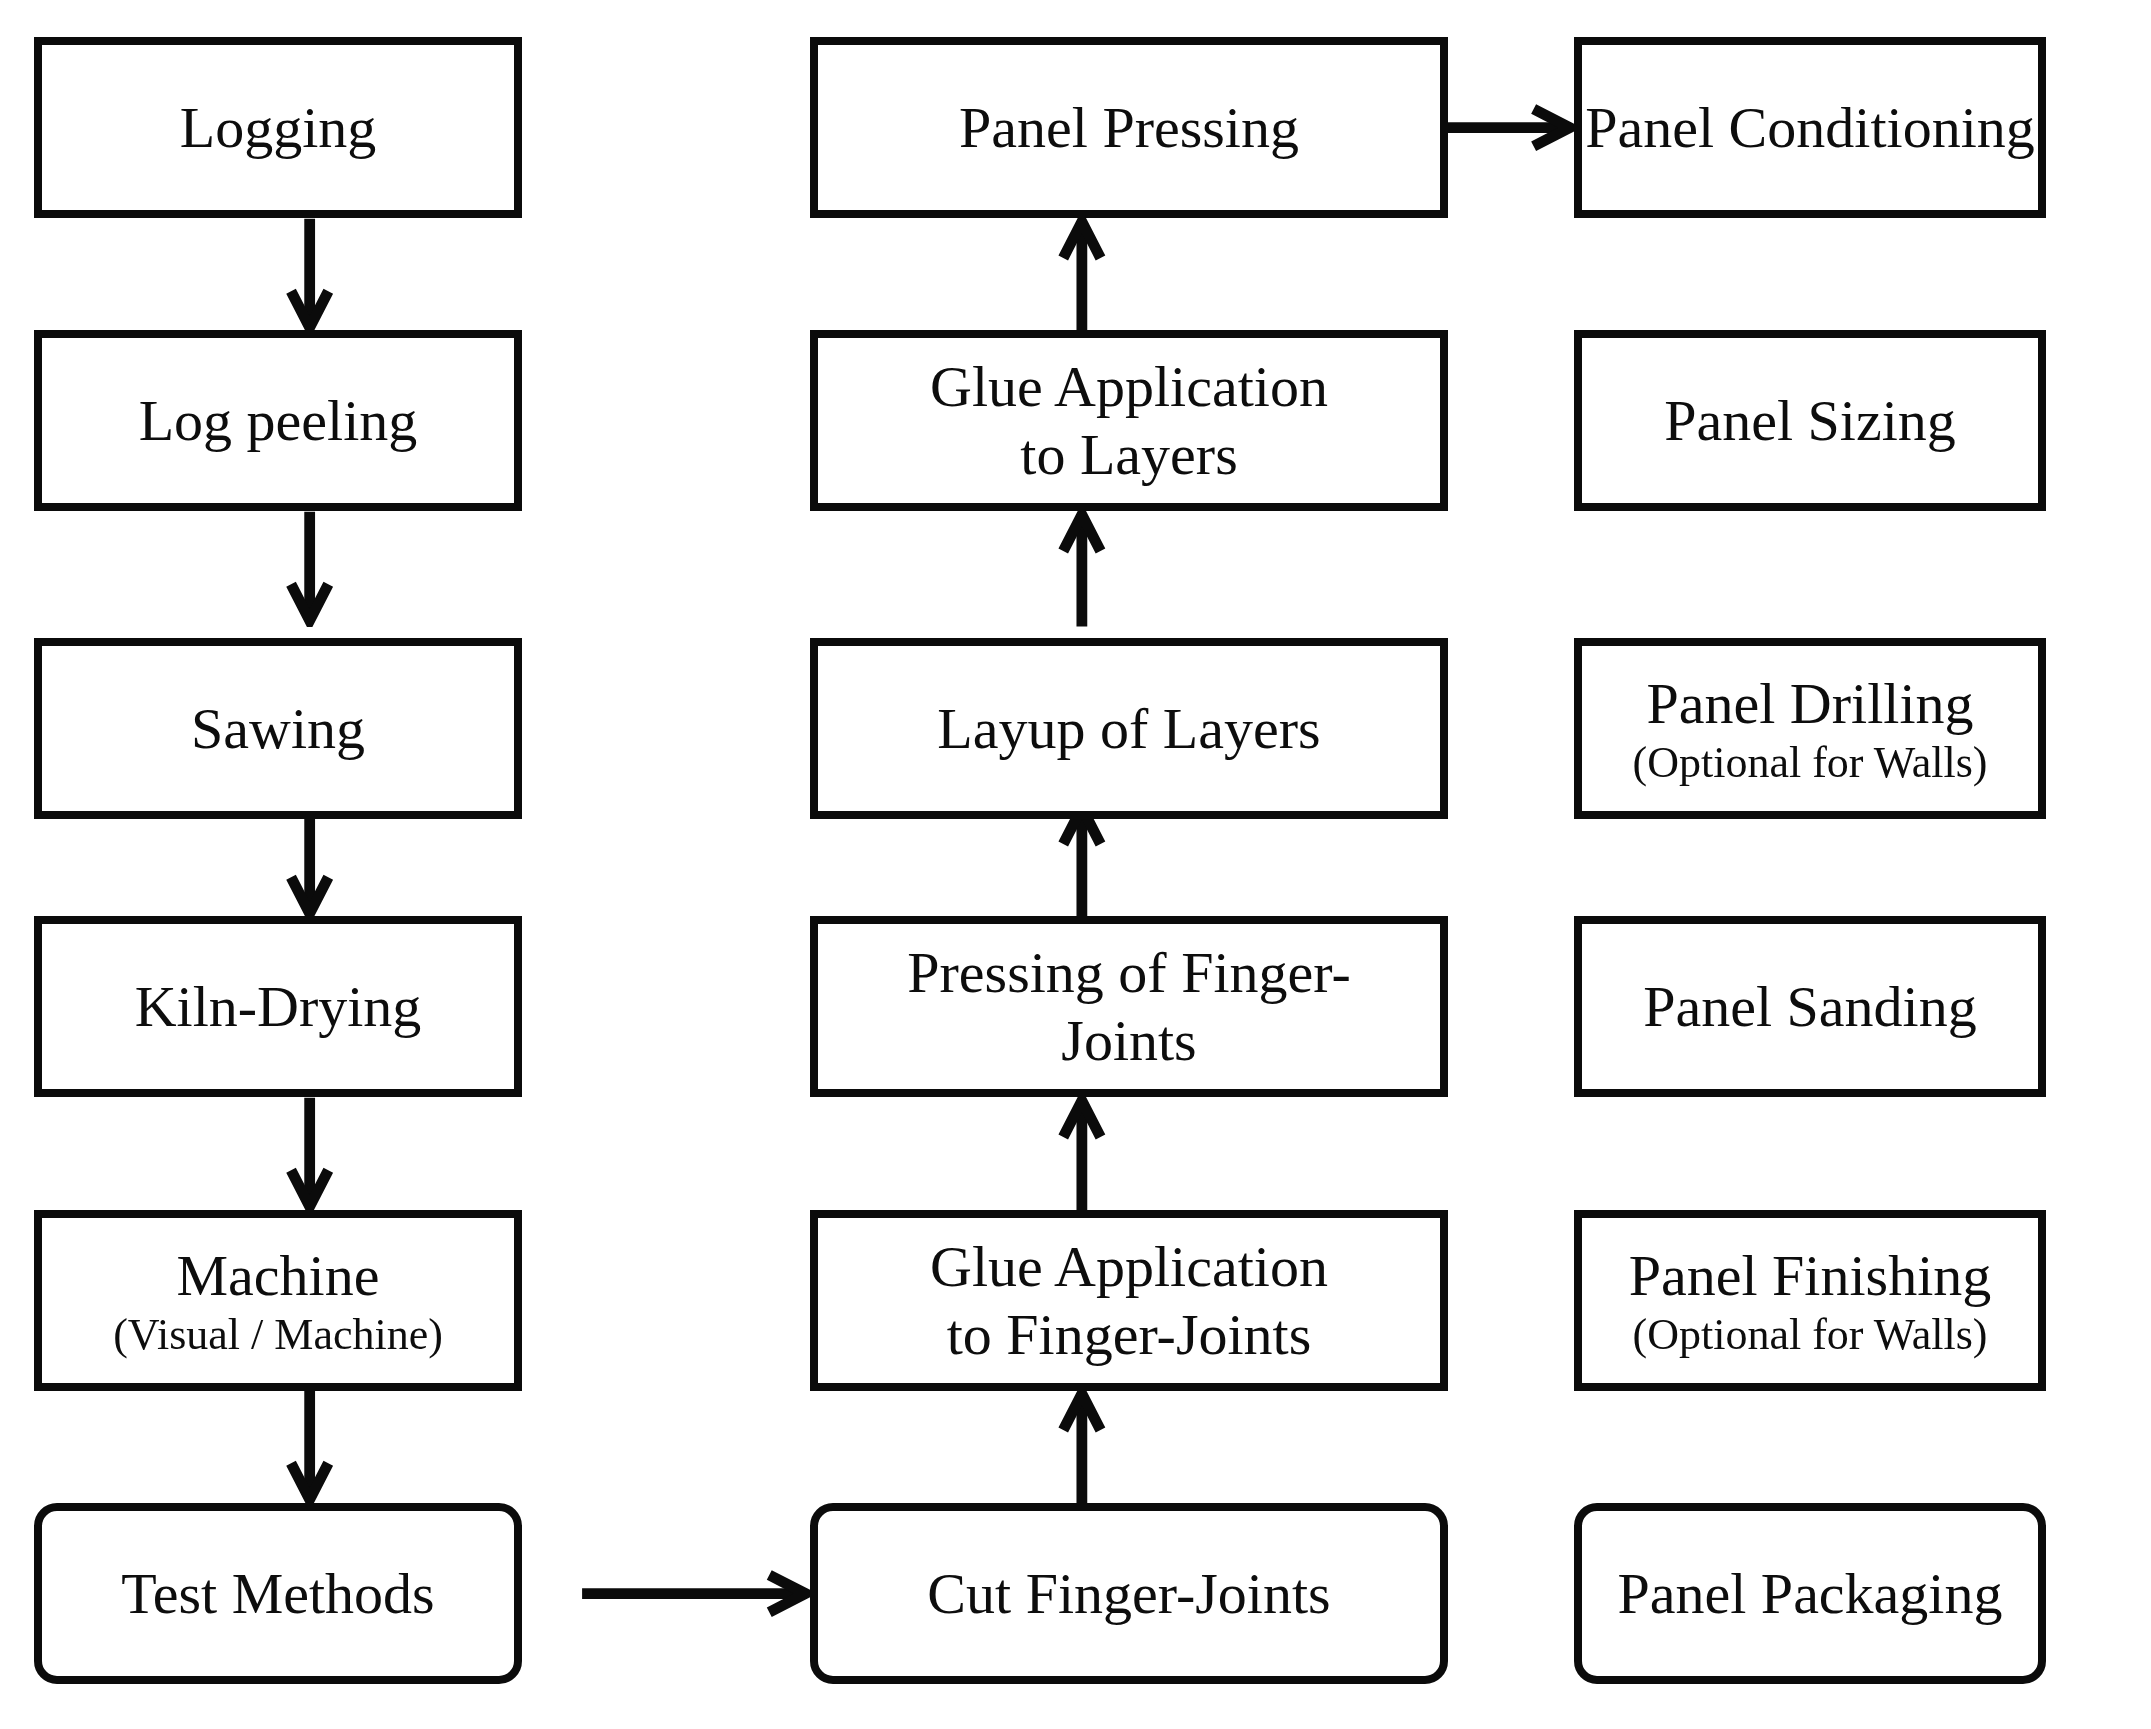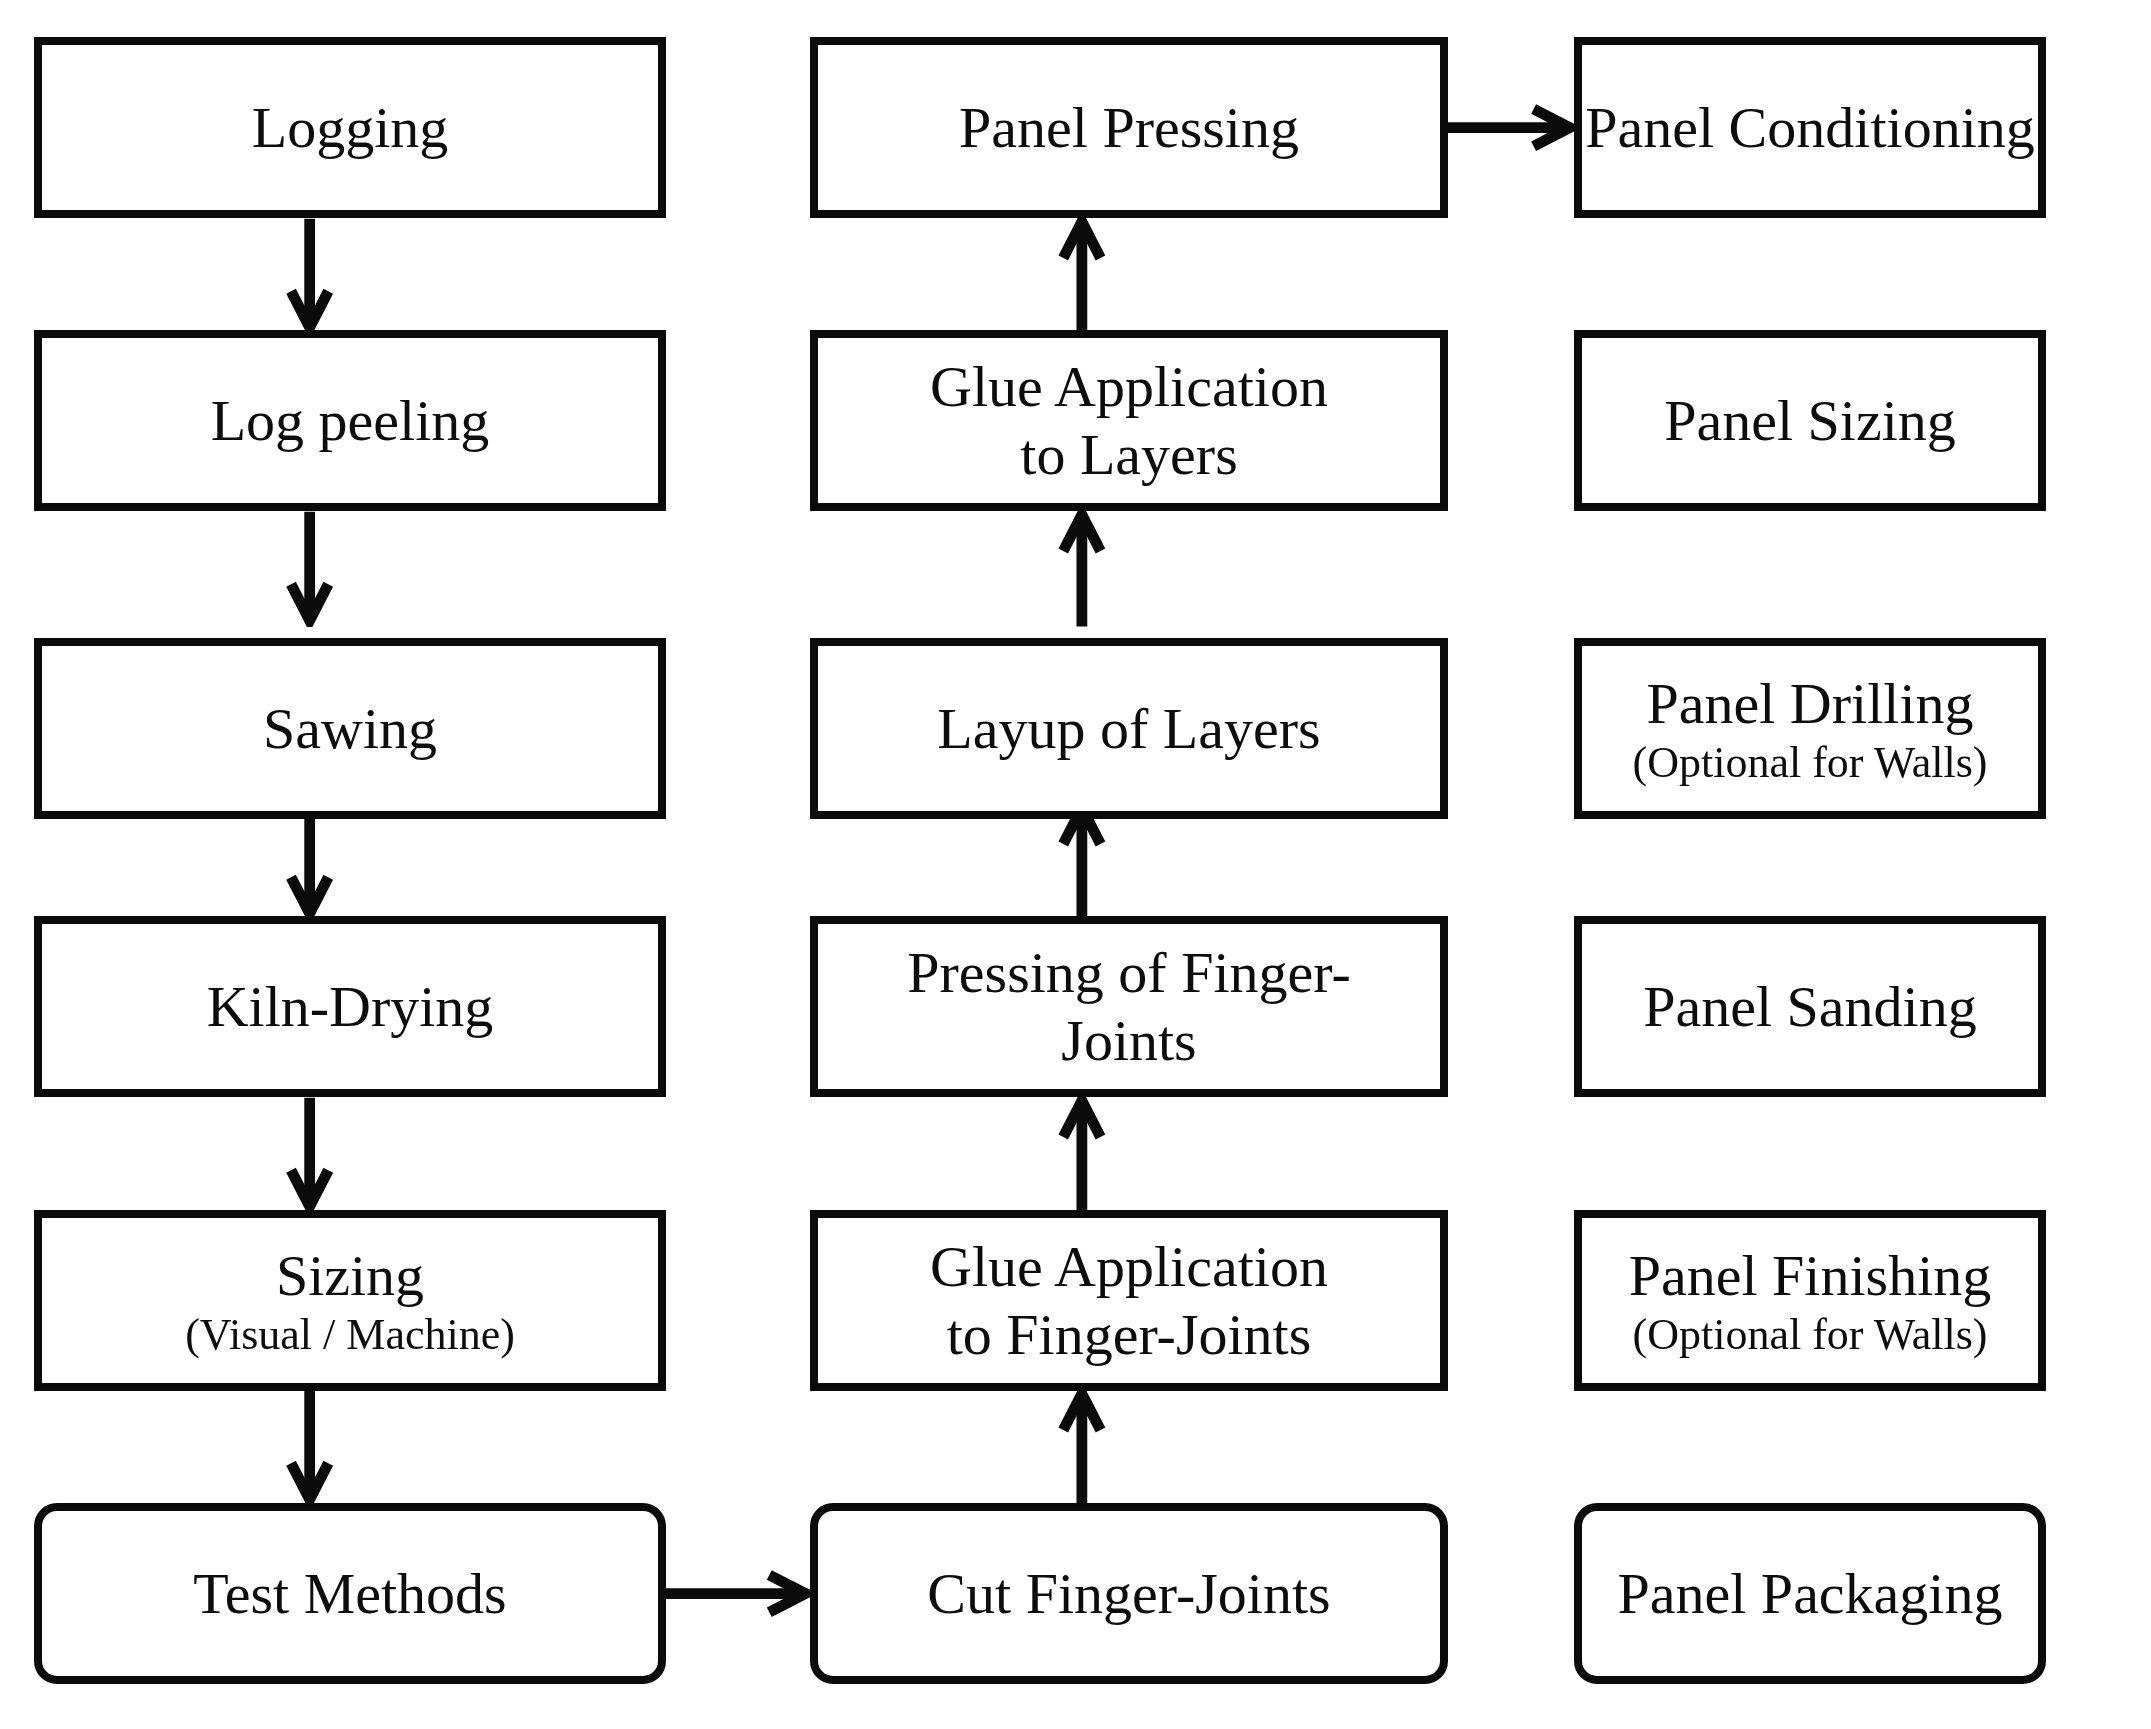--- a/index.html
+++ b/index.html
@@ -35,21 +35,21 @@
     font-size:58px;
     line-height:1.16;
     white-space:nowrap;
   }
   .node .sub{
     font-size:44px;
     line-height:1.12;
     white-space:nowrap;
   }
   .node span:empty{display:none;}
-  .col0{left:34px;width:632px;}
+  .col0{left:34px;width:488px;}
   .col1{left:810px;width:638px;}
   .col2{left:1574px;width:472px;}
   .row0{top:37px;}
   .row1{top:330px;}
   .row2{top:638px;}
   .row3{top:916px;}
   .row4{top:1210px;}
   .row5{top:1503px;border-radius:23px;}
 </style>
 </head>
@@ -92,21 +92,21 @@
   </div>
   <div class="node col0 row2">
     <span class="line">Sawing</span>
 
   </div>
   <div class="node col0 row3">
     <span class="line">Kiln-Drying</span>
 
   </div>
   <div class="node col0 row4">
-    <span class="line">Sizing</span>
+    <span class="line">Machine</span>
 
     <span class="sub">(Visual / Machine)</span>
   </div>
   <div class="node col0 row5">
     <span class="line">Test Methods</span>
 
   </div>
 
   <div class="node col1 row0">
     <span class="line">Panel Pressing</span>

